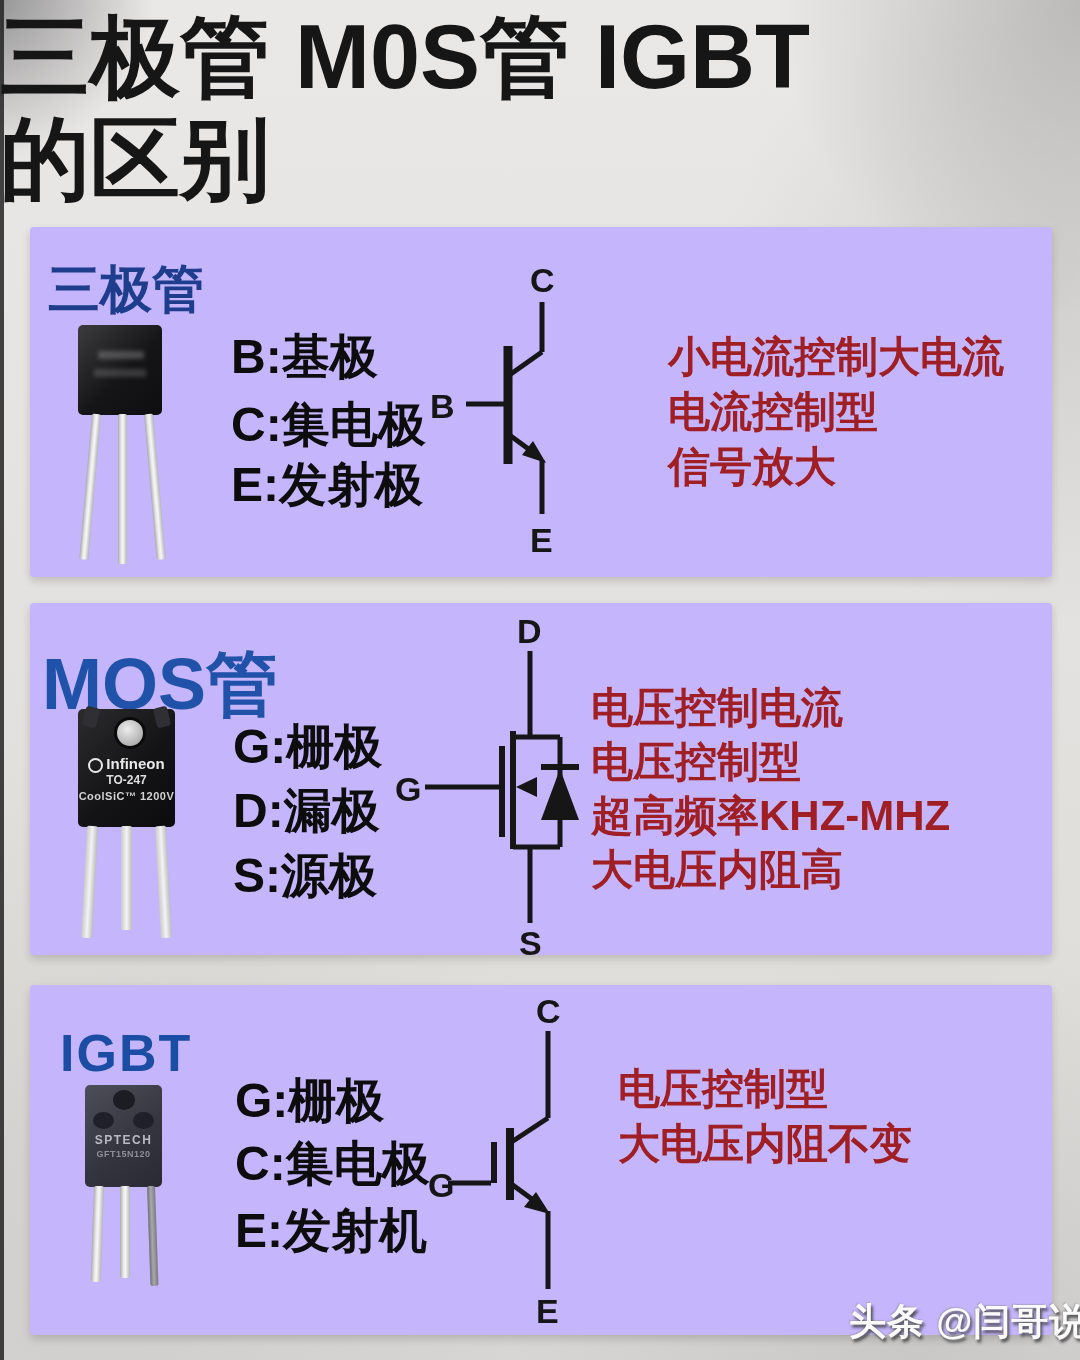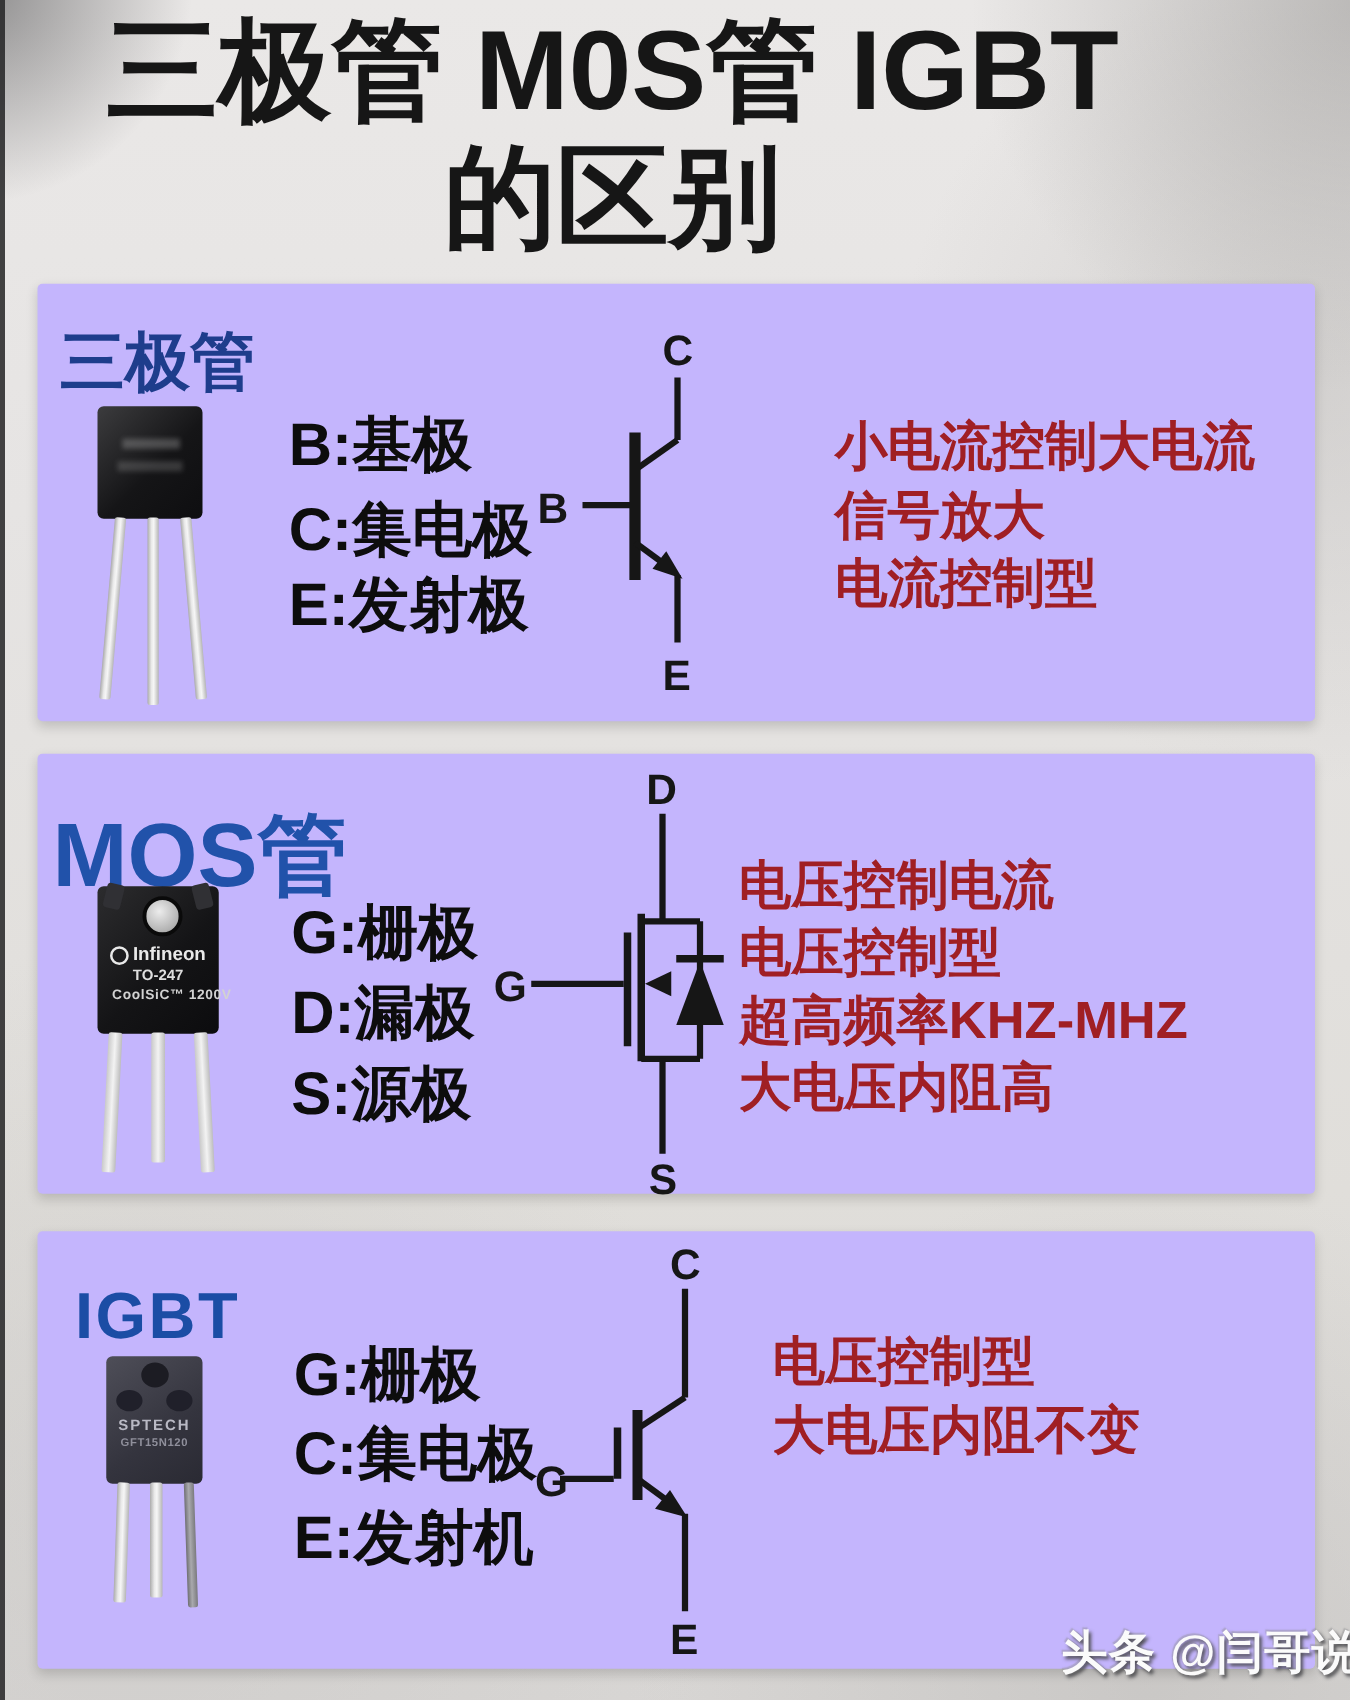--- a/index.html
+++ b/index.html
@@ -8,21 +8,21 @@
     font-family:"Liberation Sans","DejaVu Sans",sans-serif;
     background:
       radial-gradient(circle at -2% -1%, rgba(60,60,62,.55), transparent 10%),
       radial-gradient(circle at 101% 0%, rgba(150,148,146,.55), transparent 18%),
       radial-gradient(circle at 97% 22%, rgba(185,183,181,.45), transparent 22%),
       radial-gradient(circle at 10% 90%, rgba(200,198,196,.5), transparent 30%),
       radial-gradient(circle at 85% 99%, rgba(190,188,186,.55), transparent 25%),
       linear-gradient(180deg,#eae8e7 0%,#e6e4e3 30%,#e0deda 70%,#d8d6d4 100%);
   }
   .edge-strip{position:absolute;left:0;top:0;width:4px;height:1360px;background:rgba(35,35,37,.85);}
-  .page-title{position:absolute;left:0;top:6px;width:980px;text-align:center;
+  .page-title{position:absolute;left:0;top:6px;width:980px;text-align:left;
     font-size:90px;line-height:102px;font-weight:900;color:#161616;letter-spacing:0px;}
   .card{position:absolute;left:30px;width:1022px;background:#c4b5fd;border-radius:4px;
     box-shadow:0 4px 9px rgba(0,0,0,.16);}
   #card-bjt{top:227px;height:350px;}
   #card-mos{top:603px;height:352px;}
   #card-igbt{top:985px;height:350px;}
   .card-title{position:absolute;font-weight:900;}
   #card-bjt .card-title{left:18px;top:28px;font-size:52px;color:#1e3d8c;}
   #card-mos .card-title{left:12px;top:34px;font-size:72px;color:#2152aa;}
   #card-igbt .card-title{left:30px;top:38px;font-size:52px;color:#1b4da5;letter-spacing:2px;}
@@ -48,21 +48,21 @@
   #card-mos .comp{left:45px;top:103px;width:135px;height:240px;}
   #card-mos .comp-body{left:3px;top:3px;width:97px;height:118px;
     background:linear-gradient(135deg,#2c2c2e 0%,#141416 55%,#0c0c0e 100%);}
   .mos-hole{position:absolute;left:36px;top:8px;width:26px;height:26px;border-radius:50%;
     background:radial-gradient(circle at 40% 35%,#ececec,#b2b2b2 70%,#8c8c8c);border:3px solid #0a0a0a;}
   .notch{position:absolute;top:-2px;width:14px;height:20px;background:#303034;border-radius:3px;}
   .comp-text{position:absolute;width:100%;text-align:center;color:#e9e9e9;font-weight:700;}
   .infineon-row{top:46px;font-size:15px;}
   .logo-dot{display:inline-block;width:11px;height:11px;border:2px solid #e9e9e9;border-radius:50%;vertical-align:middle;margin-right:3px;}
   .mos-line2{top:64px;font-size:12px;color:#dedede;}
-  .mos-line3{top:81px;font-size:11px;color:#d2d2d2;letter-spacing:.5px;padding-left:11px;}
+  .mos-line3{top:81px;font-size:11px;color:#d2d2d2;letter-spacing:.5px;}
   #card-igbt .comp{left:50px;top:97px;width:120px;height:240px;}
   #card-igbt .comp-body{left:5px;top:3px;width:77px;height:102px;
     background:linear-gradient(145deg,#4e4e58 0%,#34343e 60%,#2a2a33 100%);}
   .igbt-hole{position:absolute;left:28px;top:5px;width:22px;height:20px;border-radius:50%;background:#1c1c23;}
   .igbt-pad{position:absolute;top:27px;width:21px;height:17px;border-radius:50%;background:#20202a;}
   .igbt-line1{top:48px;font-size:12px;color:#b9b9c4;letter-spacing:1.5px;}
   .igbt-line2{top:64px;font-size:9px;color:#8f8f9b;letter-spacing:.5px;}
   .leg-dark{background:linear-gradient(90deg,#6f6f73 0%,#a9a9ad 45%,#7a7a7e 100%);}
   .watermark{position:absolute;left:849px;top:1297px;font-size:37px;font-weight:800;color:#fbfbfb;
     letter-spacing:1px;white-space:nowrap;
@@ -103,22 +103,22 @@
     <line x1="36" y1="144" x2="74" y2="144"></line>
     <text x="0" y="158">B</text>
     <line x1="78" y1="174" x2="108" y2="196"></line>
     <polygon points="116,203 92,195 103,181"></polygon>
     <line x1="112" y1="200" x2="112" y2="254"></line>
     <text x="100" y="292">E</text>
   </svg>
 
   <div class="features">
     <div>小电流控制大电流</div>
+    <div>电流控制型</div>
     <div>信号放大</div>
-    <div>电流控制型</div>
   </div>
 </div>
 
 <div class="card" id="card-mos">
   <div class="card-title">MOS管</div>
 
   <div class="comp">
     <div class="comp-body">
       <div class="mos-hole"></div>
       <div class="notch" style="left:6px;transform:rotate(14deg);"></div>

